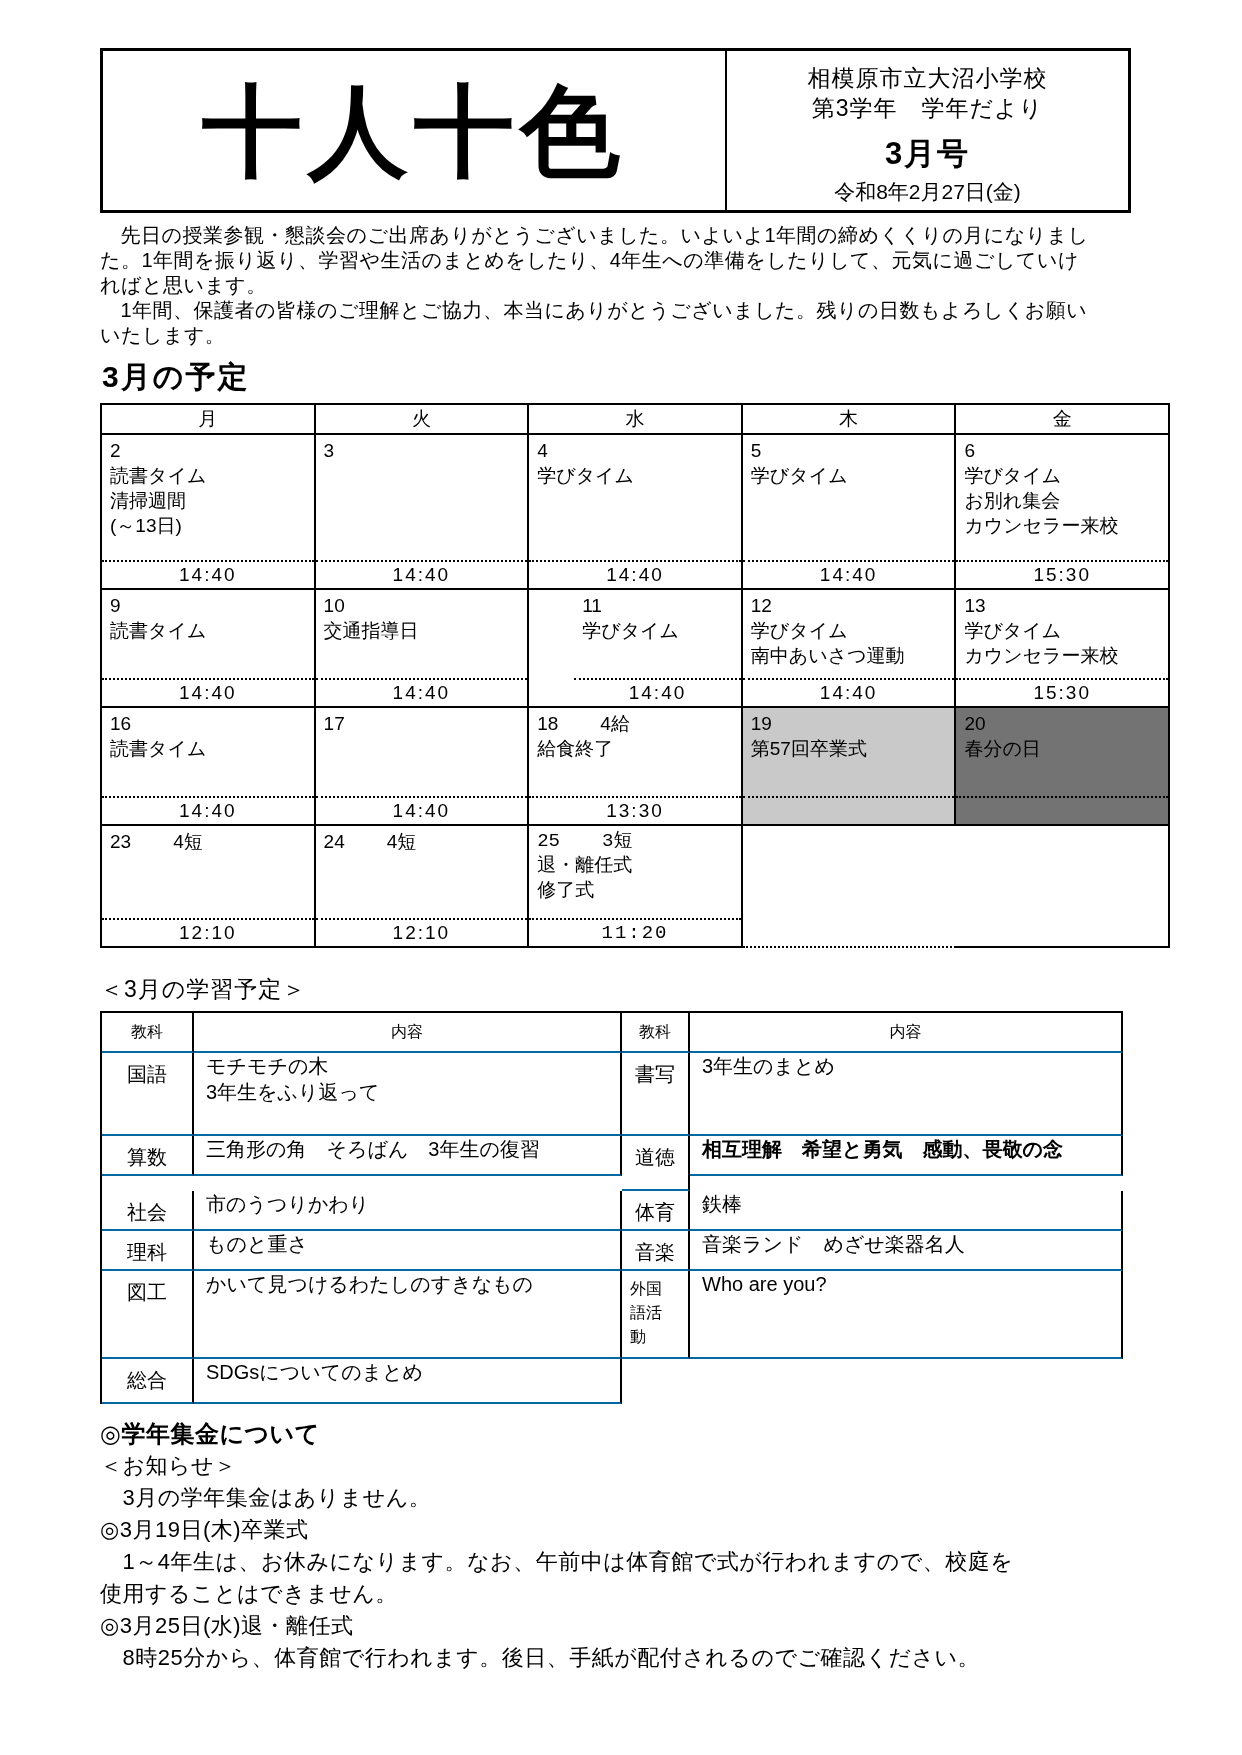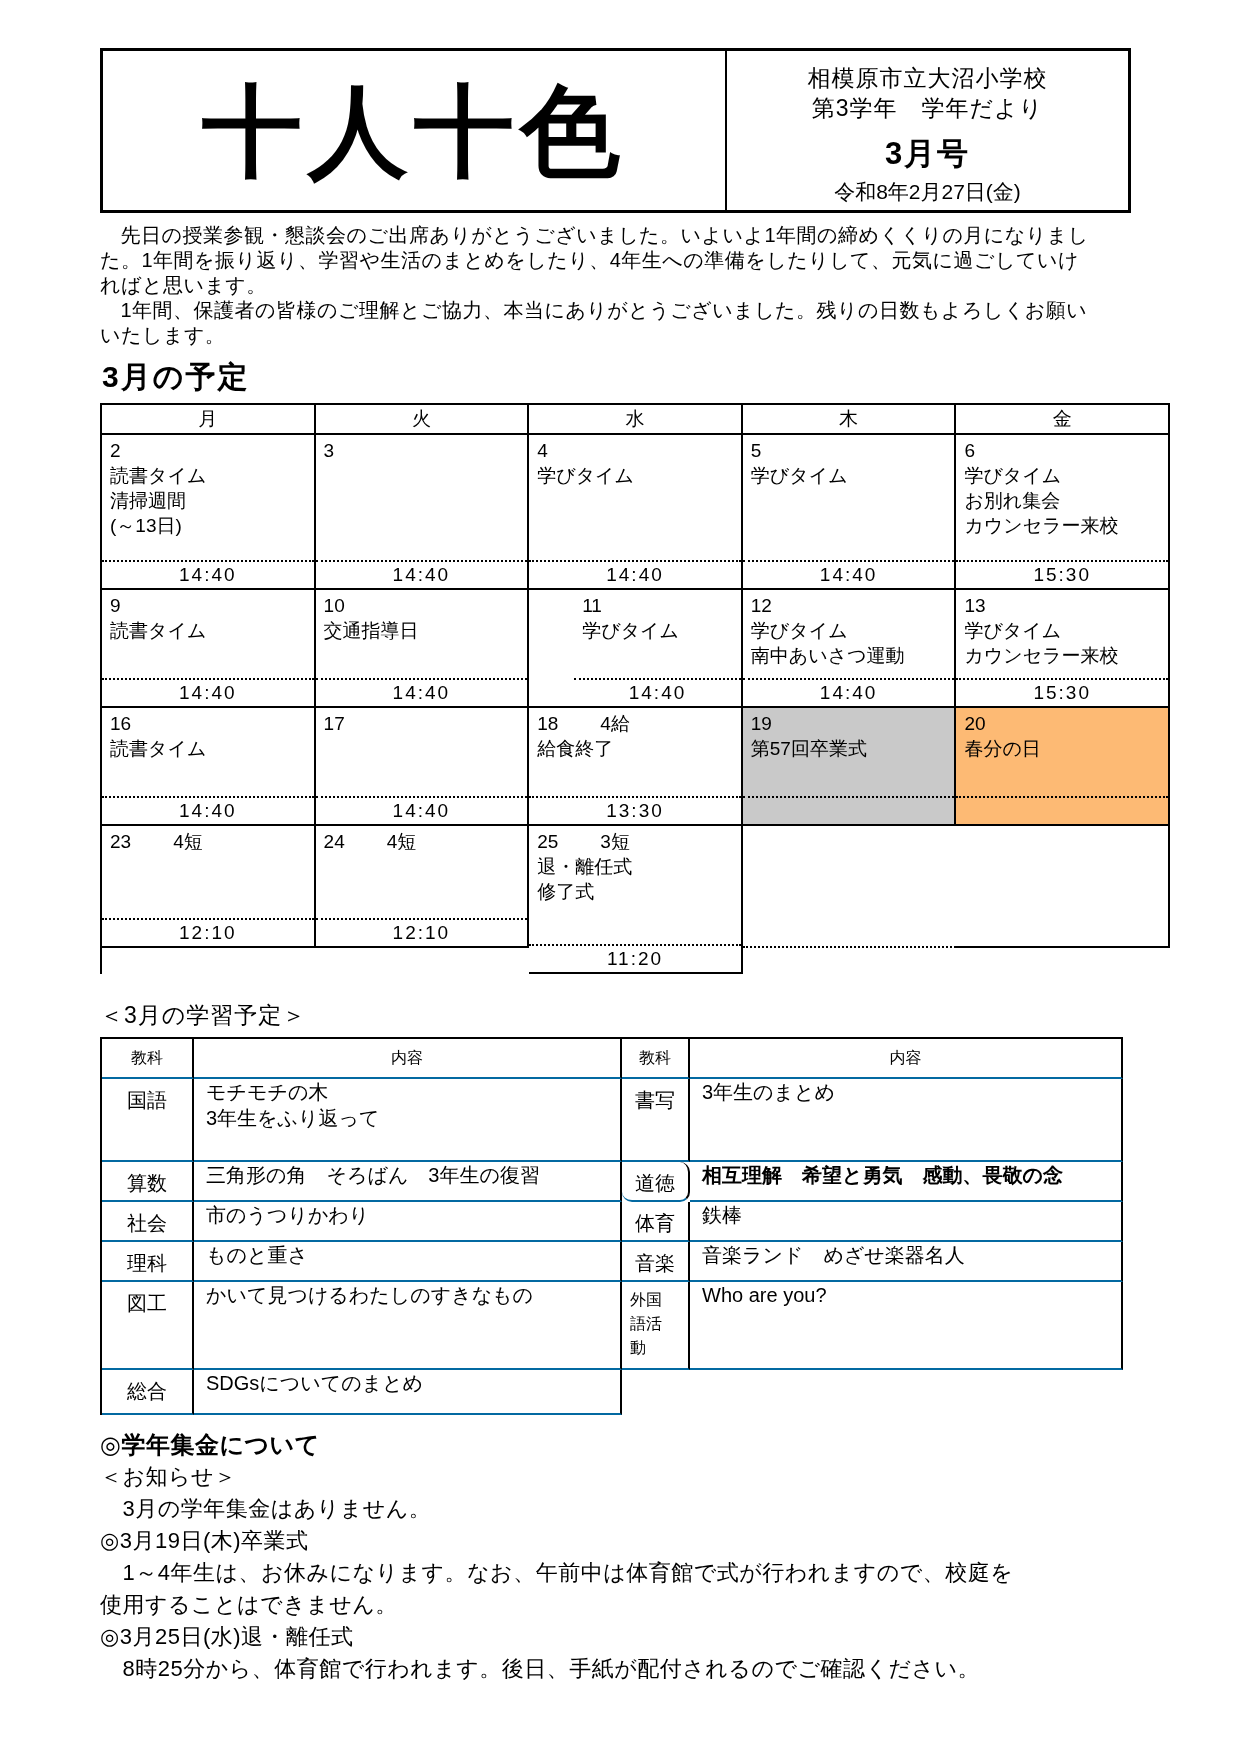--- a/index.html
+++ b/index.html
@@ -207,21 +207,21 @@
       </div>
       <div class="cal-c" style="height: 118px; background: rgb(201, 201, 201);">
         <div class="cal-body">
           <div class="cal-dateline">
             <span>19</span>
           </div>
           <div class="cal-ev">第57回卒業式</div>
         </div>
         <div class="cal-time"></div>
       </div>
-      <div class="cal-c" style="height: 118px; background: #fdba74;">
+      <div class="cal-c" style="height: 118px; background: #737373;">
         <div class="cal-body">
           <div class="cal-dateline">
             <span>20</span>
           </div>
           <div class="cal-ev">春分の日</div>
         </div>
         <div class="cal-time"></div>
       </div>
       <div class="cal-c" style="height: 122px;">
         <div class="cal-body">
@@ -234,21 +234,21 @@
       </div>
       <div class="cal-c" style="height: 122px;">
         <div class="cal-body">
           <div class="cal-dateline">
             <span>24</span>
             <span class="cal-tag">4短</span>
           </div>
         </div>
         <div class="cal-time">12:10</div>
       </div>
-      <div class="cal-c" style="height: 148px;">
+      <div class="cal-c" style="height: 122px; font-family: Liberation Mono, monospace;">
         <div class="cal-body">
           <div class="cal-dateline">
             <span>25</span>
             <span class="cal-tag">3短</span>
           </div>
           <div class="cal-ev">退・離任式</div>
           <div class="cal-ev">修了式</div>
         </div>
         <div class="cal-time">11:20</div>
       </div>
@@ -262,21 +262,21 @@
       <div class="st-cell st-h" style="height: 40px;">内容</div>
       <div class="st-cell st-h" style="height: 40px;">教科</div>
       <div class="st-cell st-h" style="height: 40px;">内容</div>
       <div class="st-cell st-subj" style="height: 83px;">国語</div>
       <div class="st-cell st-cont" style="height: 83px;">モチモチの木
 3年生をふり返って</div>
       <div class="st-cell st-subj" style="height: 83px;">書写</div>
       <div class="st-cell st-cont" style="height: 83px;">3年生のまとめ</div>
       <div class="st-cell st-subj" style="height: 40px;">算数</div>
       <div class="st-cell st-cont" style="height: 40px;">三角形の角　そろばん　3年生の復習</div>
-      <div class="st-cell st-subj" style="height: 40px; border-radius: 10px;">道徳</div>
+      <div class="st-cell st-subj" style="height: 55px;">道徳</div>
       <div class="st-cell st-cont" style="height: 40px; font-weight: bold;">相互理解　希望と勇気　感動、畏敬の念</div>
       <div class="st-cell st-subj" style="height: 40px;">社会</div>
       <div class="st-cell st-cont" style="height: 40px;">市のうつりかわり</div>
       <div class="st-cell st-subj" style="height: 40px;">体育</div>
       <div class="st-cell st-cont" style="height: 40px;">鉄棒</div>
       <div class="st-cell st-subj" style="height: 40px;">理科</div>
       <div class="st-cell st-cont" style="height: 40px;">ものと重さ</div>
       <div class="st-cell st-subj" style="height: 40px;">音楽</div>
       <div class="st-cell st-cont" style="height: 40px;">音楽ランド　めざせ楽器名人</div>
       <div class="st-cell st-subj" style="height: 88px;">図工</div>

